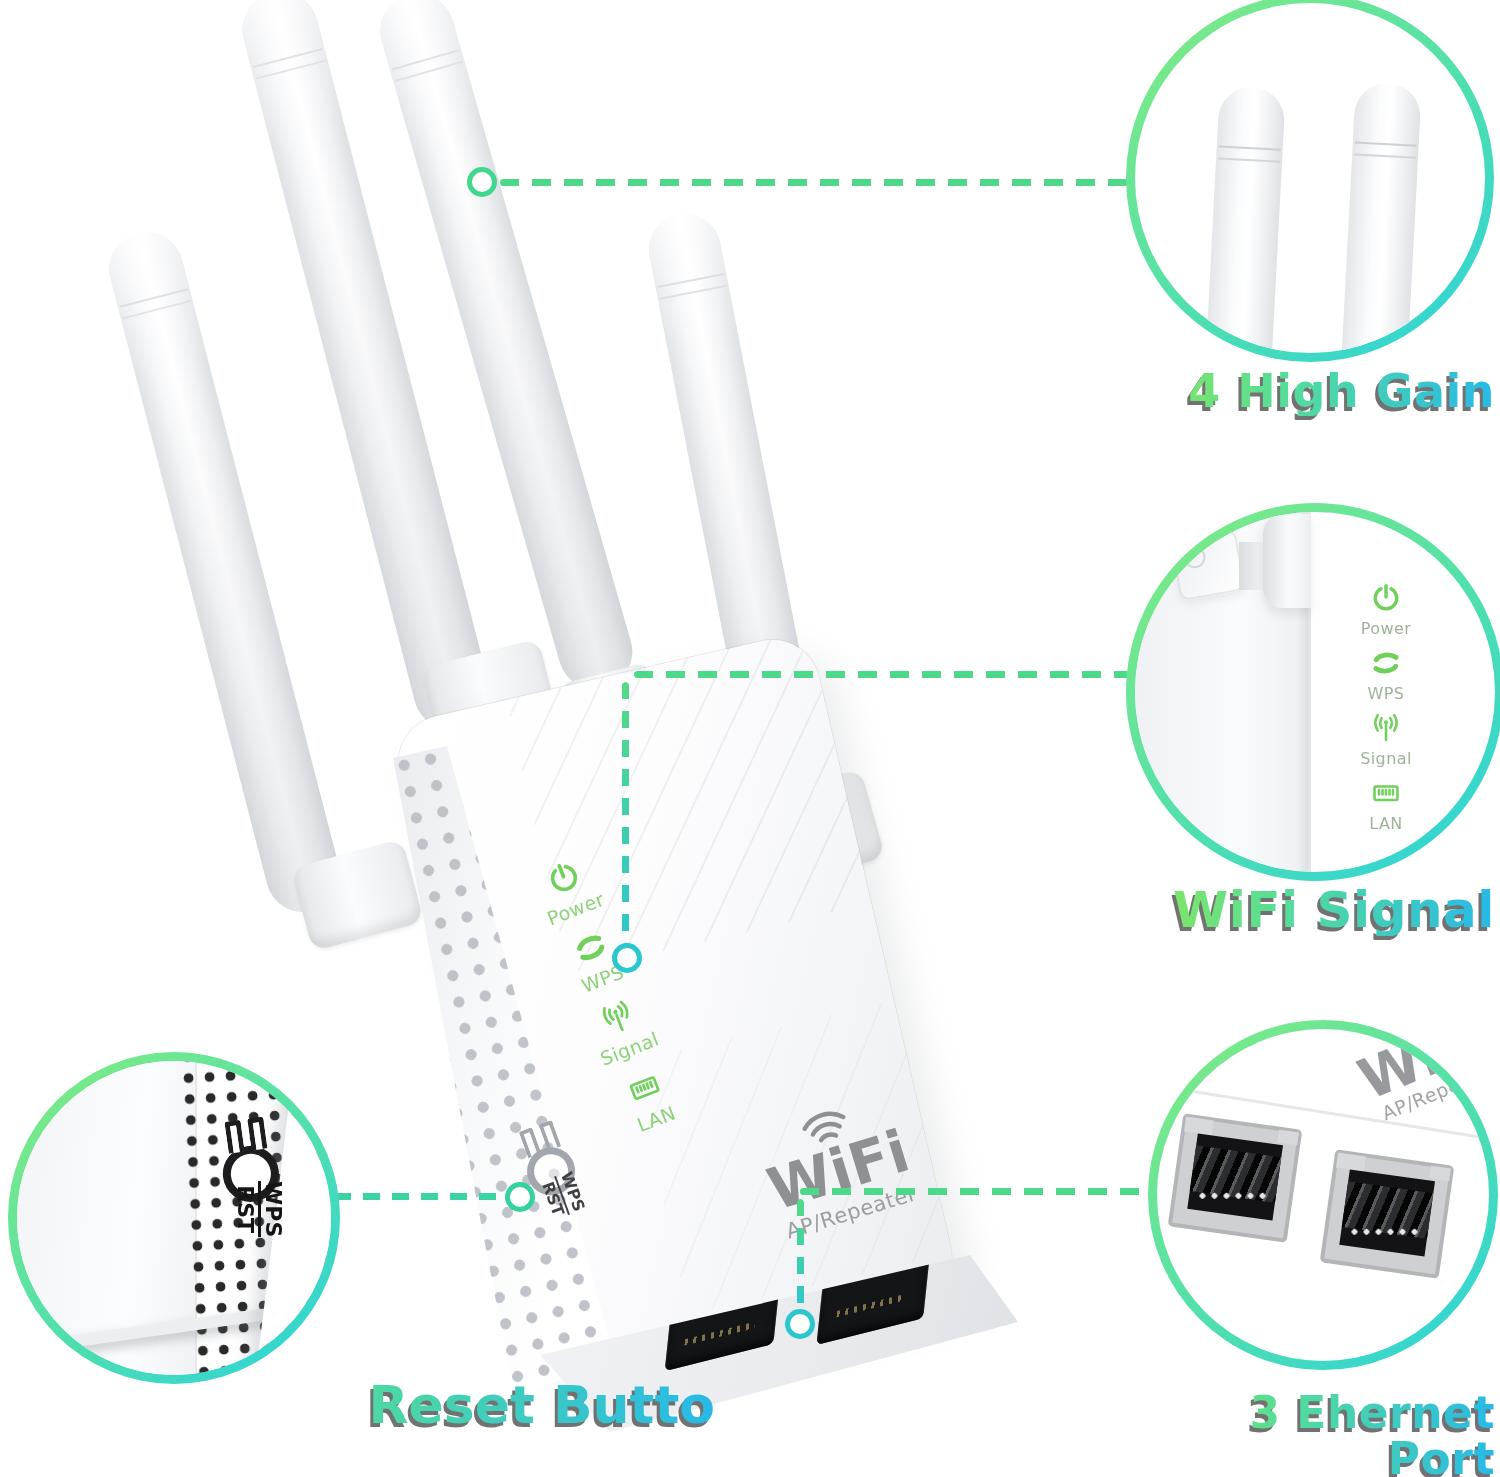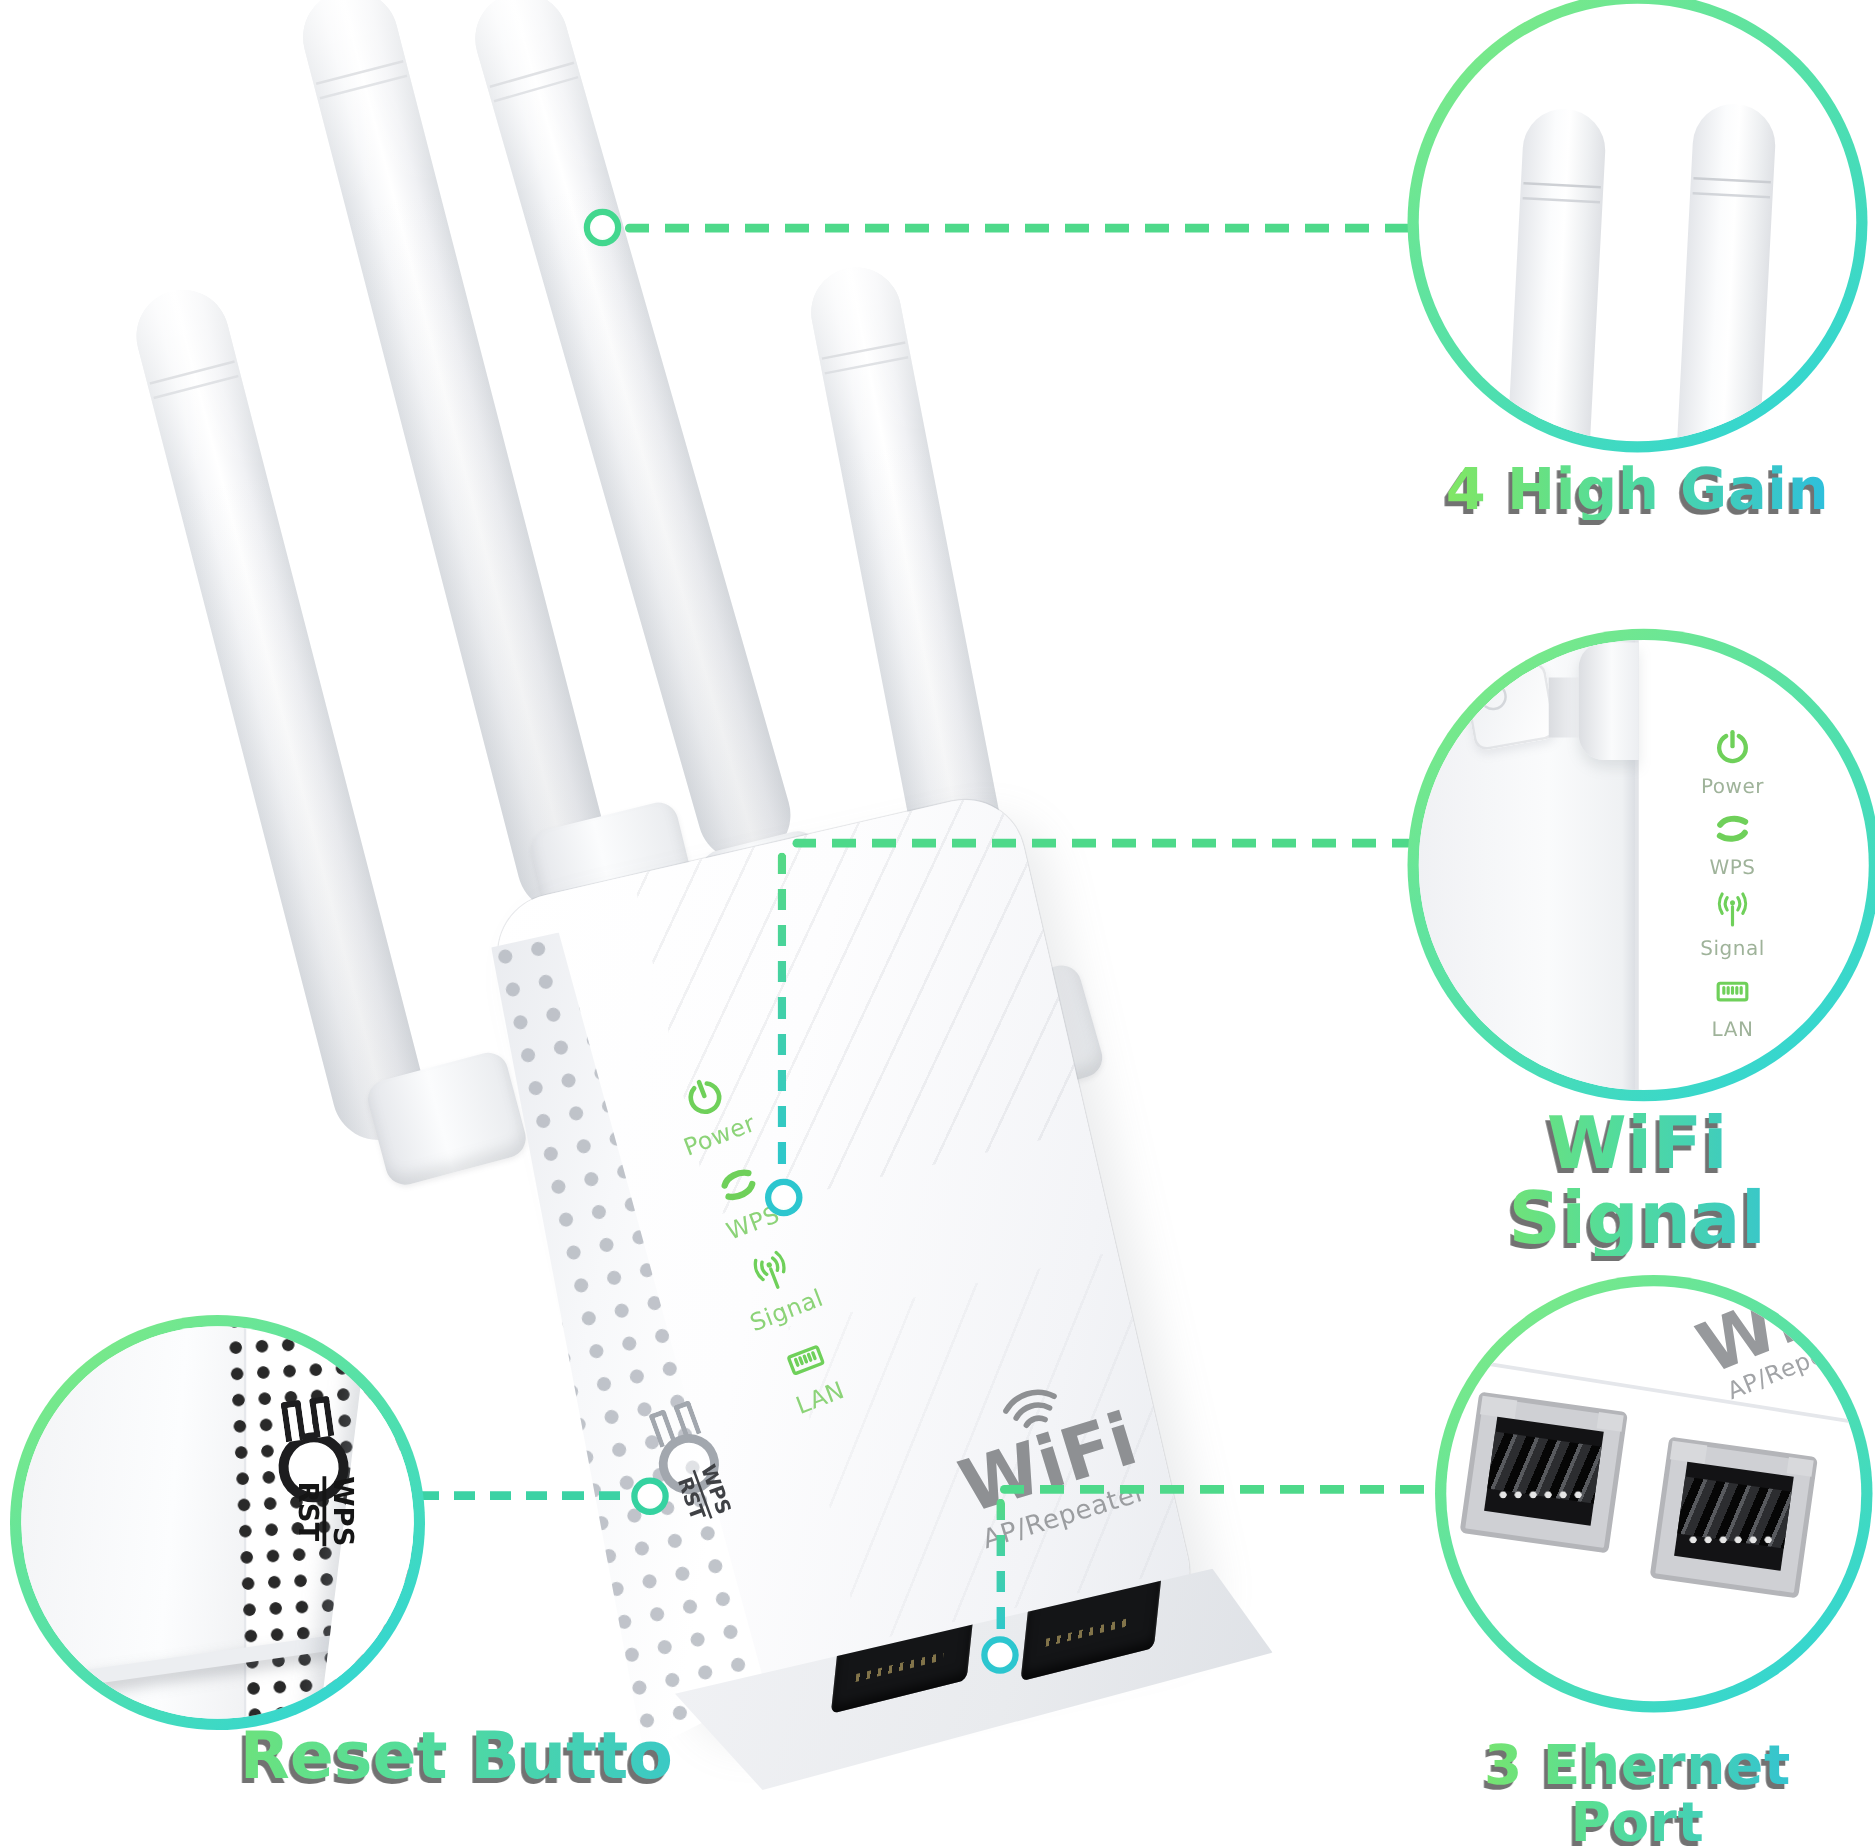--- a/index.html
+++ b/index.html
@@ -195,28 +195,28 @@
     background:#ffffff; transform:rotate(7deg); box-shadow:-10px 0 16px rgba(138,144,154,.28); }
   .c4-btn { position:absolute; left:192px; top:58px; width:80px; transform:rotate(-8deg); }
   .c4-btn .prong { width:16px; height:32px; border:5px solid #1d1d1f; border-bottom:none; background:#ffffff; }
   .c4-btn .keyring { width:56px; height:56px; border:8px solid #1d1d1f; background:#ffffff; margin:-5px auto 0; }
   .c4-btn-text { position:absolute; left:268px; top:120px; transform:rotate(90deg); transform-origin:top left;
     font-weight:bold; color:#151515; font-size:22px; line-height:1.05; text-align:center; }
   .c4-btn-text .rule { height:3px; background:#151515; margin:1px 0; }
 
   
   .grad-label {
-    position:absolute; text-align:center; font-weight:bold; line-height:1.04; letter-spacing:.5px; z-index:30;
+    position:absolute; text-align:right; font-weight:bold; line-height:1.04; letter-spacing:.5px; z-index:30;
     background:linear-gradient(90deg,#8ce957 0%,#53dc9b 45%,#27b9e8 100%);
     -webkit-background-clip:text; background-clip:text; color:transparent;
     filter:drop-shadow(-3px 4px 0 rgba(95,95,95,.88));
   }
   .grad-label span { display:block; }
   .t1 { left:1125px; top:368px;  width:370px; font-size:46px; }
-  .t2 { left:1125px; top:884px;  width:370px; font-size:58px; }
+  .t2 { left:1125px; top:884px;  width:370px; font-size:50px; }
   .t3 { left:1125px; top:1390px; width:370px; font-size:44px; }
   .t4 { left:15px;   top:1378px; width:700px; font-size:52px; letter-spacing:0; }
 </style>
 </head>
 <body>
 
 <div class="canvas">
 
   <div class="antenna a1"></div>
   <div class="antenna a2"></div>

